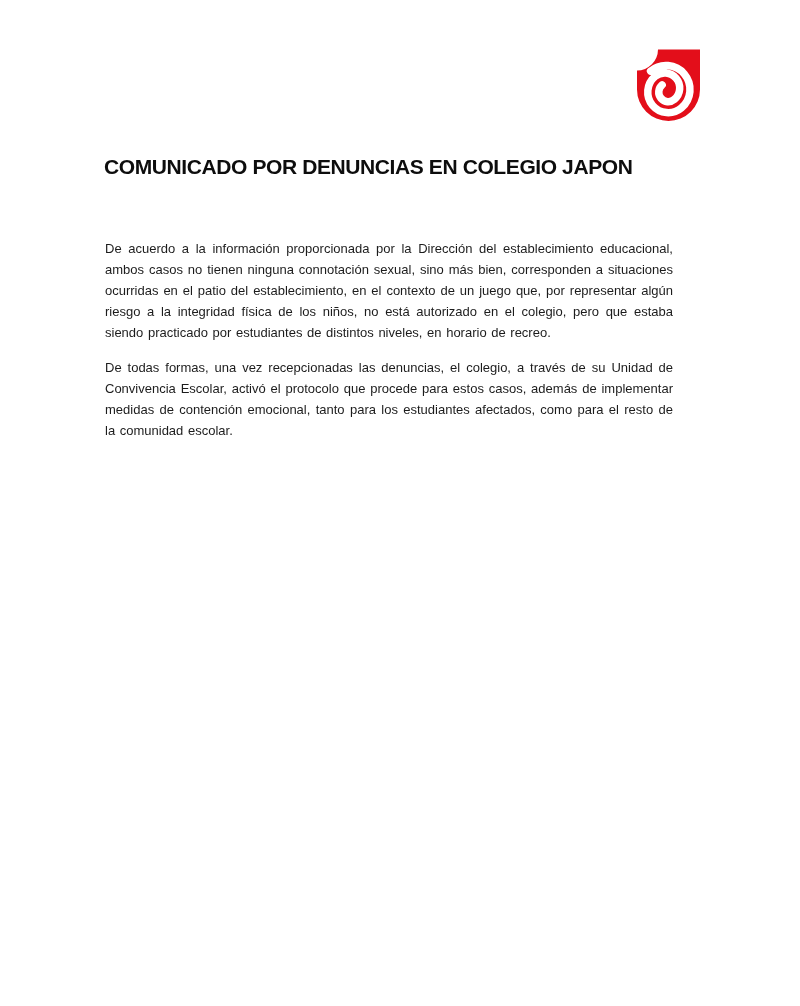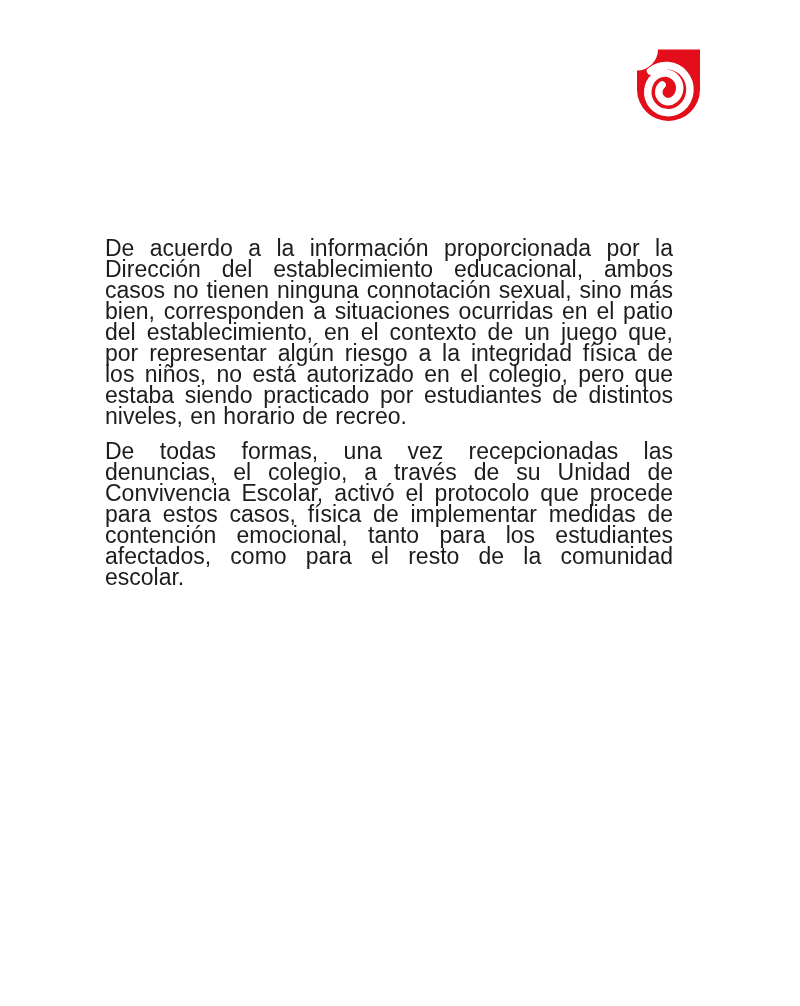--- a/index.html
+++ b/index.html
@@ -42,38 +42,39 @@
   }
   .body-text {
     position: absolute;
     left: 105px;
     top: 238px;
     width: 568px;
     color: #1c1c1c;
   }
   .body-text p {
     margin: 0 0 14px 0;
-    font-size: 23px;
+    font-size: 13px;
     line-height: 21px;
     text-align: justify;
     text-align-last: left;
     word-spacing: 1px;
   }
 </style>
 </head>
 <body>
 
 <div class="page">
 
   <div class="logo">
     <svg viewBox="0 0 63 72" aria-hidden="true">
       <path d="M 21 0 L 63 0 L 63 40 A 31.5 31.5 0 0 1 0 40 L 0 21 A 21 21 0 0 0 21 0 Z" fill="#e30e1a"></path>
       <path d="M 5 40 A 24 24 0 0 1 53 40 A 20.5 20.5 0 0 1 12 40 A 15 15 0 0 1 42 40 A 9.5 9.5 0 0 1 23 40" transform="rotate(50 29 40)" fill="none" stroke="#ffffff" stroke-width="7.5" stroke-linecap="round"></path>
     </svg>
   </div>
 
+  <h1 class="doc-title">COMUNICADO POR DENUNCIAS EN COLEGIO JAPON</h1>
 
   <div class="body-text">
     <p>De acuerdo a la información proporcionada por la Dirección del establecimiento educacional, ambos casos no tienen ninguna connotación sexual, sino más bien, corresponden a situaciones ocurridas en el patio del establecimiento, en el contexto de un juego que, por representar algún riesgo a la integridad física de los niños, no está autorizado en el colegio, pero que estaba siendo practicado por estudiantes de distintos niveles, en horario de recreo.</p>
-    <p>De todas formas, una vez recepcionadas las denuncias, el colegio, a través de su Unidad de Convivencia Escolar, activó el protocolo que procede para estos casos, física de implementar medidas de contención emocional, tanto para los estudiantes afectados, como para el resto de la comunidad escolar.</p>
+    <p>De todas formas, una vez recepcionadas las denuncias, el colegio, a través de su Unidad de Convivencia Escolar, activó el protocolo que procede para estos casos, además de implementar medidas de contención emocional, tanto para los estudiantes afectados, como para el resto de la comunidad escolar.</p>
   </div>
 
 </div>
 
 </body></html>

